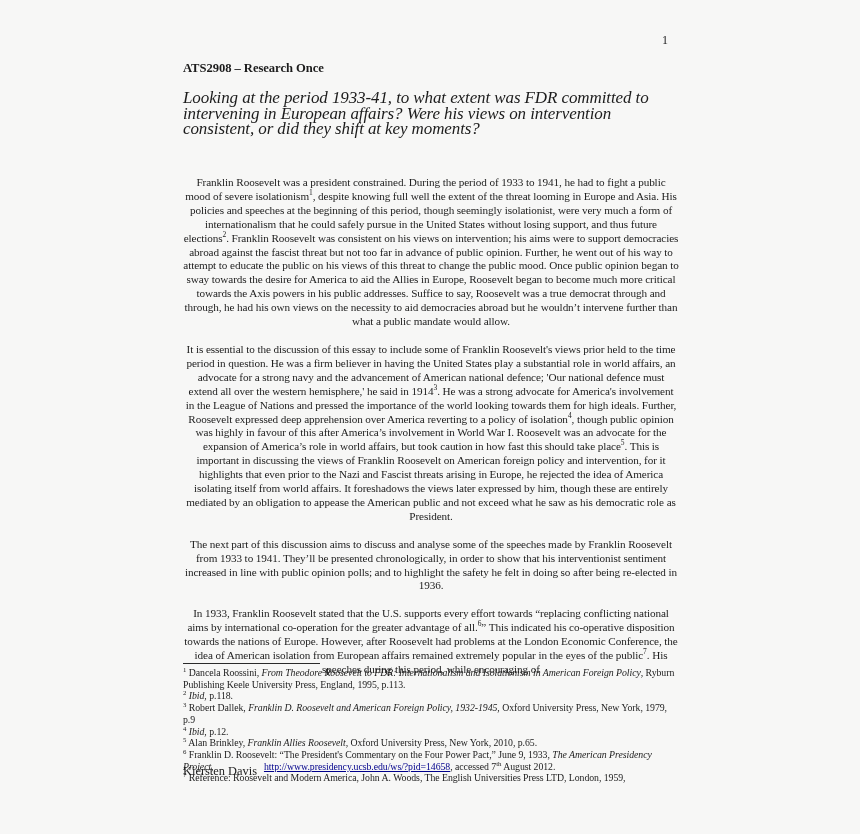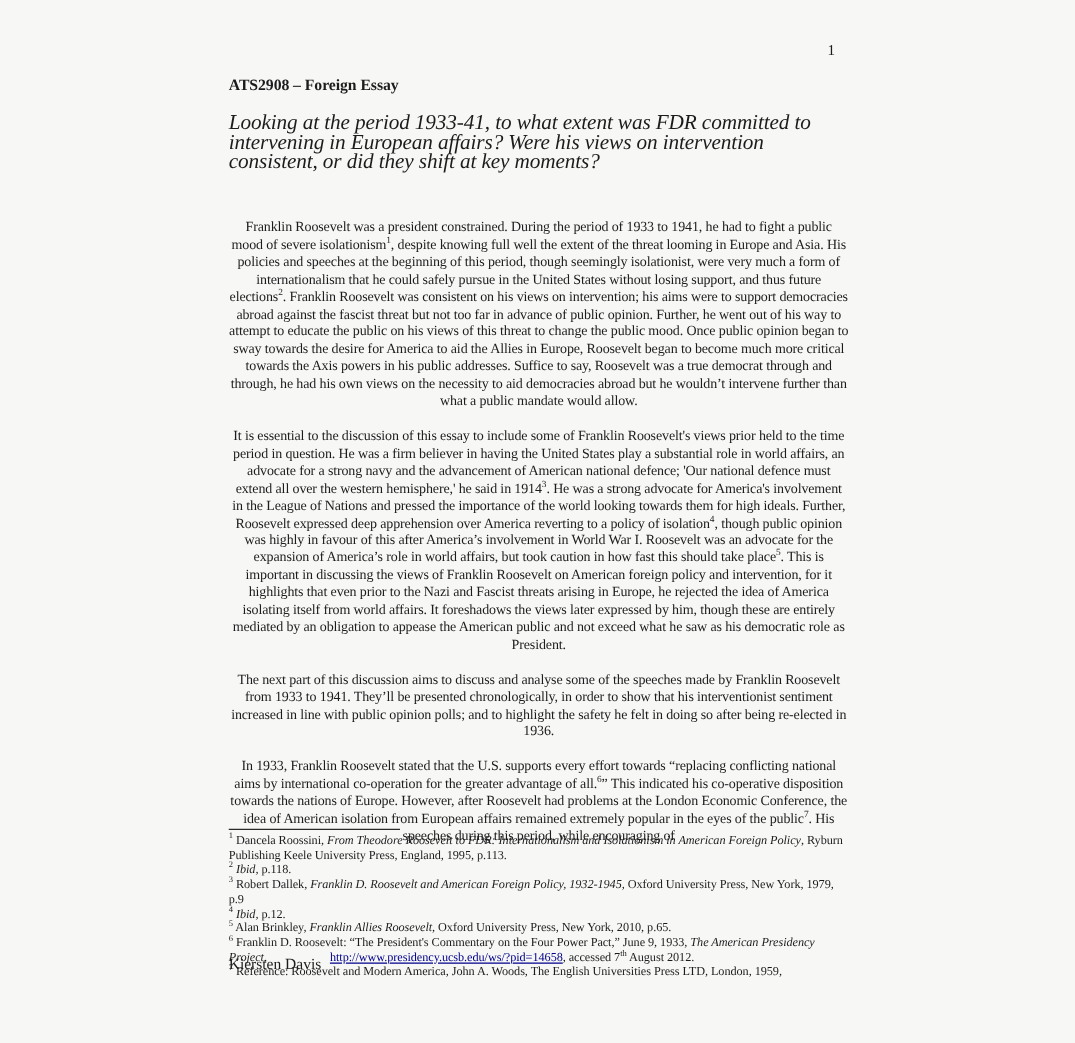--- a/index.html
+++ b/index.html
@@ -98,21 +98,21 @@
     font-size: 12.4px;
     margin-top: 32px;
   }
   i { font-style: italic; }
 </style>
 </head>
 <body>
 
 <div class="sheet">
   <div class="page-number">1</div>
-  <h1 class="title">ATS2908 – Foreign Essay</h1>
+  <h1 class="title">ATS2908 – Research Once</h1>
   <p class="question">Looking at the period 1933-41, to what extent was FDR committed to intervening in European affairs? Were his views on intervention consistent, or did they shift at key moments?</p>
   <div class="body-text" id="paragraphs">
       <p>Franklin Roosevelt was a president constrained. During the period of 1933 to 1941, he had to fight a public mood of severe isolationism<sup class="fn-ref">1</sup>, despite knowing full well the extent of the threat looming in Europe and Asia. His policies and speeches at the beginning of this period, though seemingly isolationist, were very much a form of internationalism that he could safely pursue in the United States without losing support, and thus future elections<sup class="fn-ref">2</sup>. Franklin Roosevelt was consistent on his views on intervention; his aims were to support democracies abroad against the fascist threat but not too far in advance of public opinion. Further, he went out of his way to attempt to educate the public on his views of this threat to change the public mood. Once public opinion began to sway towards the desire for America to aid the Allies in Europe, Roosevelt began to become much more critical towards the Axis powers in his public addresses. Suffice to say, Roosevelt was a true democrat through and through, he had his own views on the necessity to aid democracies abroad but he wouldn’t intervene further than what a public mandate would allow.</p>
       <p>It is essential to the discussion of this essay to include some of Franklin Roosevelt's views prior held to the time period in question. He was a firm believer in having the United States play a substantial role in world affairs, an advocate for a strong navy and the advancement of American national defence; 'Our national defence must extend all over the western hemisphere,' he said in 1914<sup class="fn-ref">3</sup>. He was a strong advocate for America's involvement in the League of Nations and pressed the importance of the world looking towards them for high ideals. Further, Roosevelt expressed deep apprehension over America reverting to a policy of isolation<sup class="fn-ref">4</sup>, though public opinion was highly in favour of this after America’s involvement in World War I. Roosevelt was an advocate for the expansion of America’s role in world affairs, but took caution in how fast this should take place<sup class="fn-ref">5</sup>. This is important in discussing the views of Franklin Roosevelt on American foreign policy and intervention, for it highlights that even prior to the Nazi and Fascist threats arising in Europe, he rejected the idea of America isolating itself from world affairs. It foreshadows the views later expressed by him, though these are entirely mediated by an obligation to appease the American public and not exceed what he saw as his democratic role as President.</p>
       <p>The next part of this discussion aims to discuss and analyse some of the speeches made by Franklin Roosevelt from 1933 to 1941. They’ll be presented chronologically, in order to show that his interventionist sentiment increased in line with public opinion polls; and to highlight the safety he felt in doing so after being re-elected in 1936.</p>
       <p>In 1933, Franklin Roosevelt stated that the U.S. supports every effort towards “replacing conflicting national aims by international co-operation for the greater advantage of all.<sup class="fn-ref">6</sup>” This indicated his co-operative disposition towards the nations of Europe. However, after Roosevelt had problems at the London Economic Conference, the idea of American isolation from European affairs remained extremely popular in the eyes of the public<sup class="fn-ref">7</sup>. His speeches during this period, while encouraging of</p>
     </div>
   <div class="fn-sep"></div>
   <div class="footnotes" id="footnotes">
       <div class="fn"><sup class="fn-ref">1</sup> Dancela Roossini, <i>From Theodore Roosevelt to FDR: Internationalism and Isolationism in American Foreign Policy</i>, Ryburn Publishing Keele University Press, England, 1995, p.113.</div>

